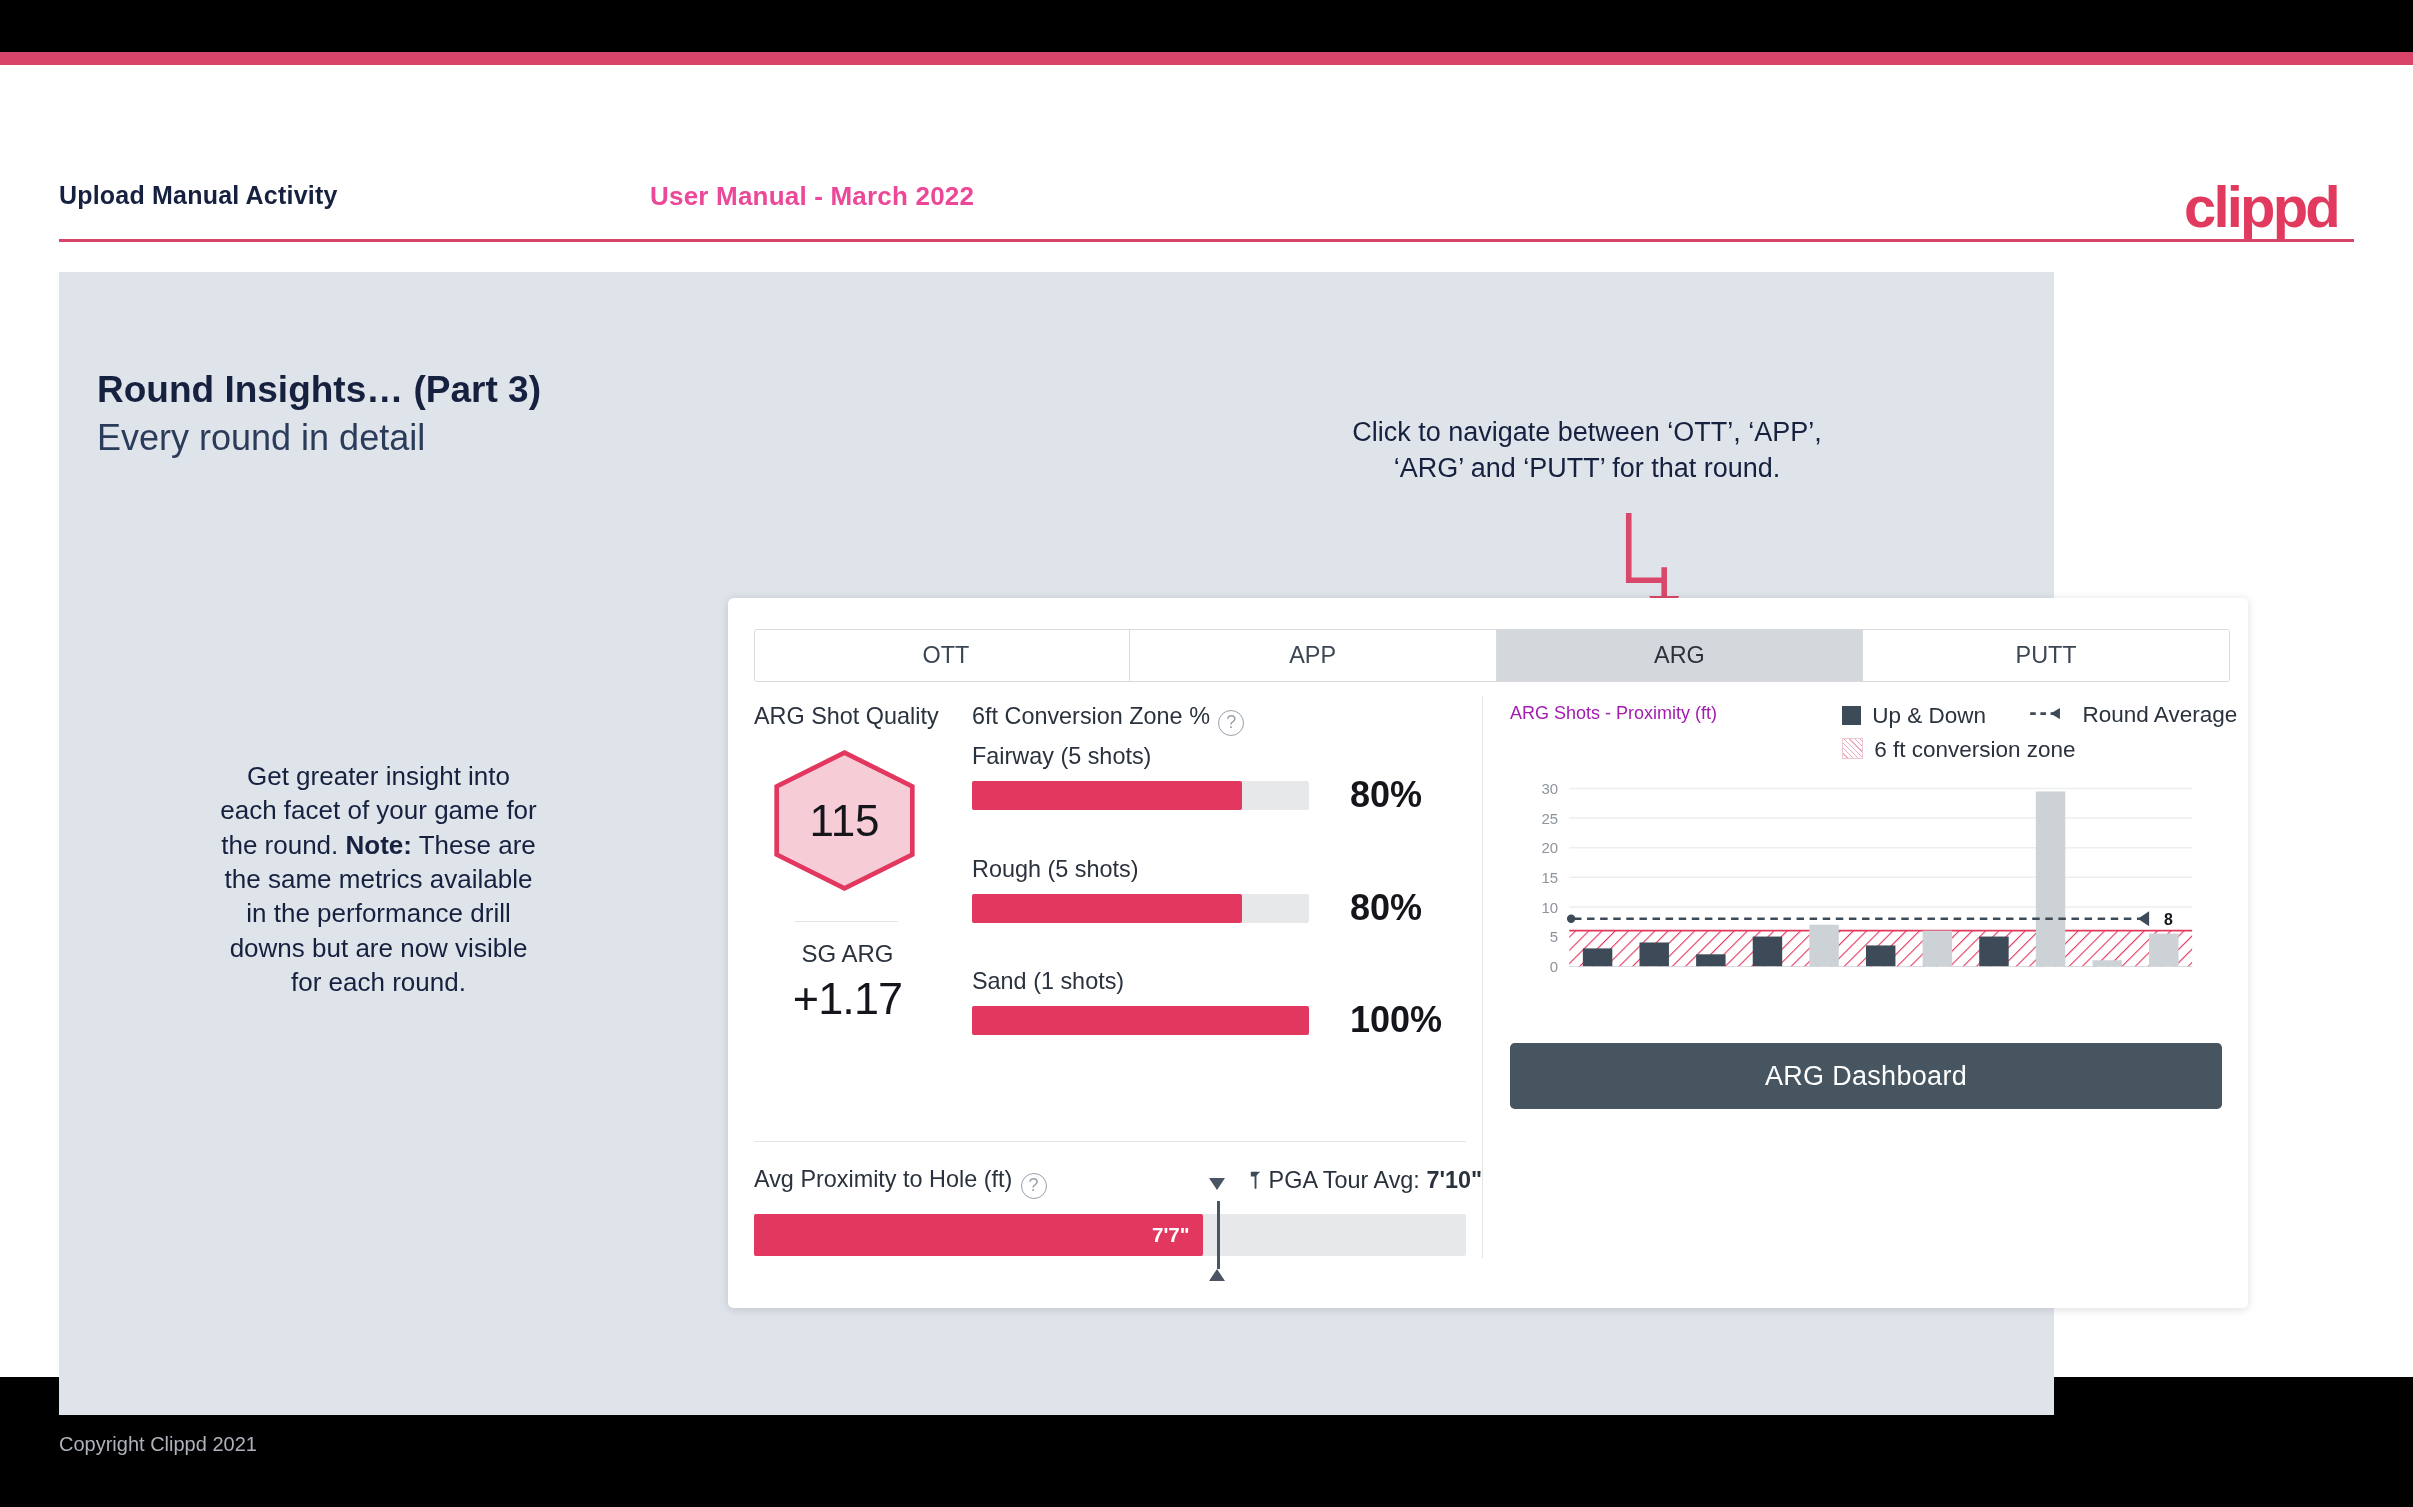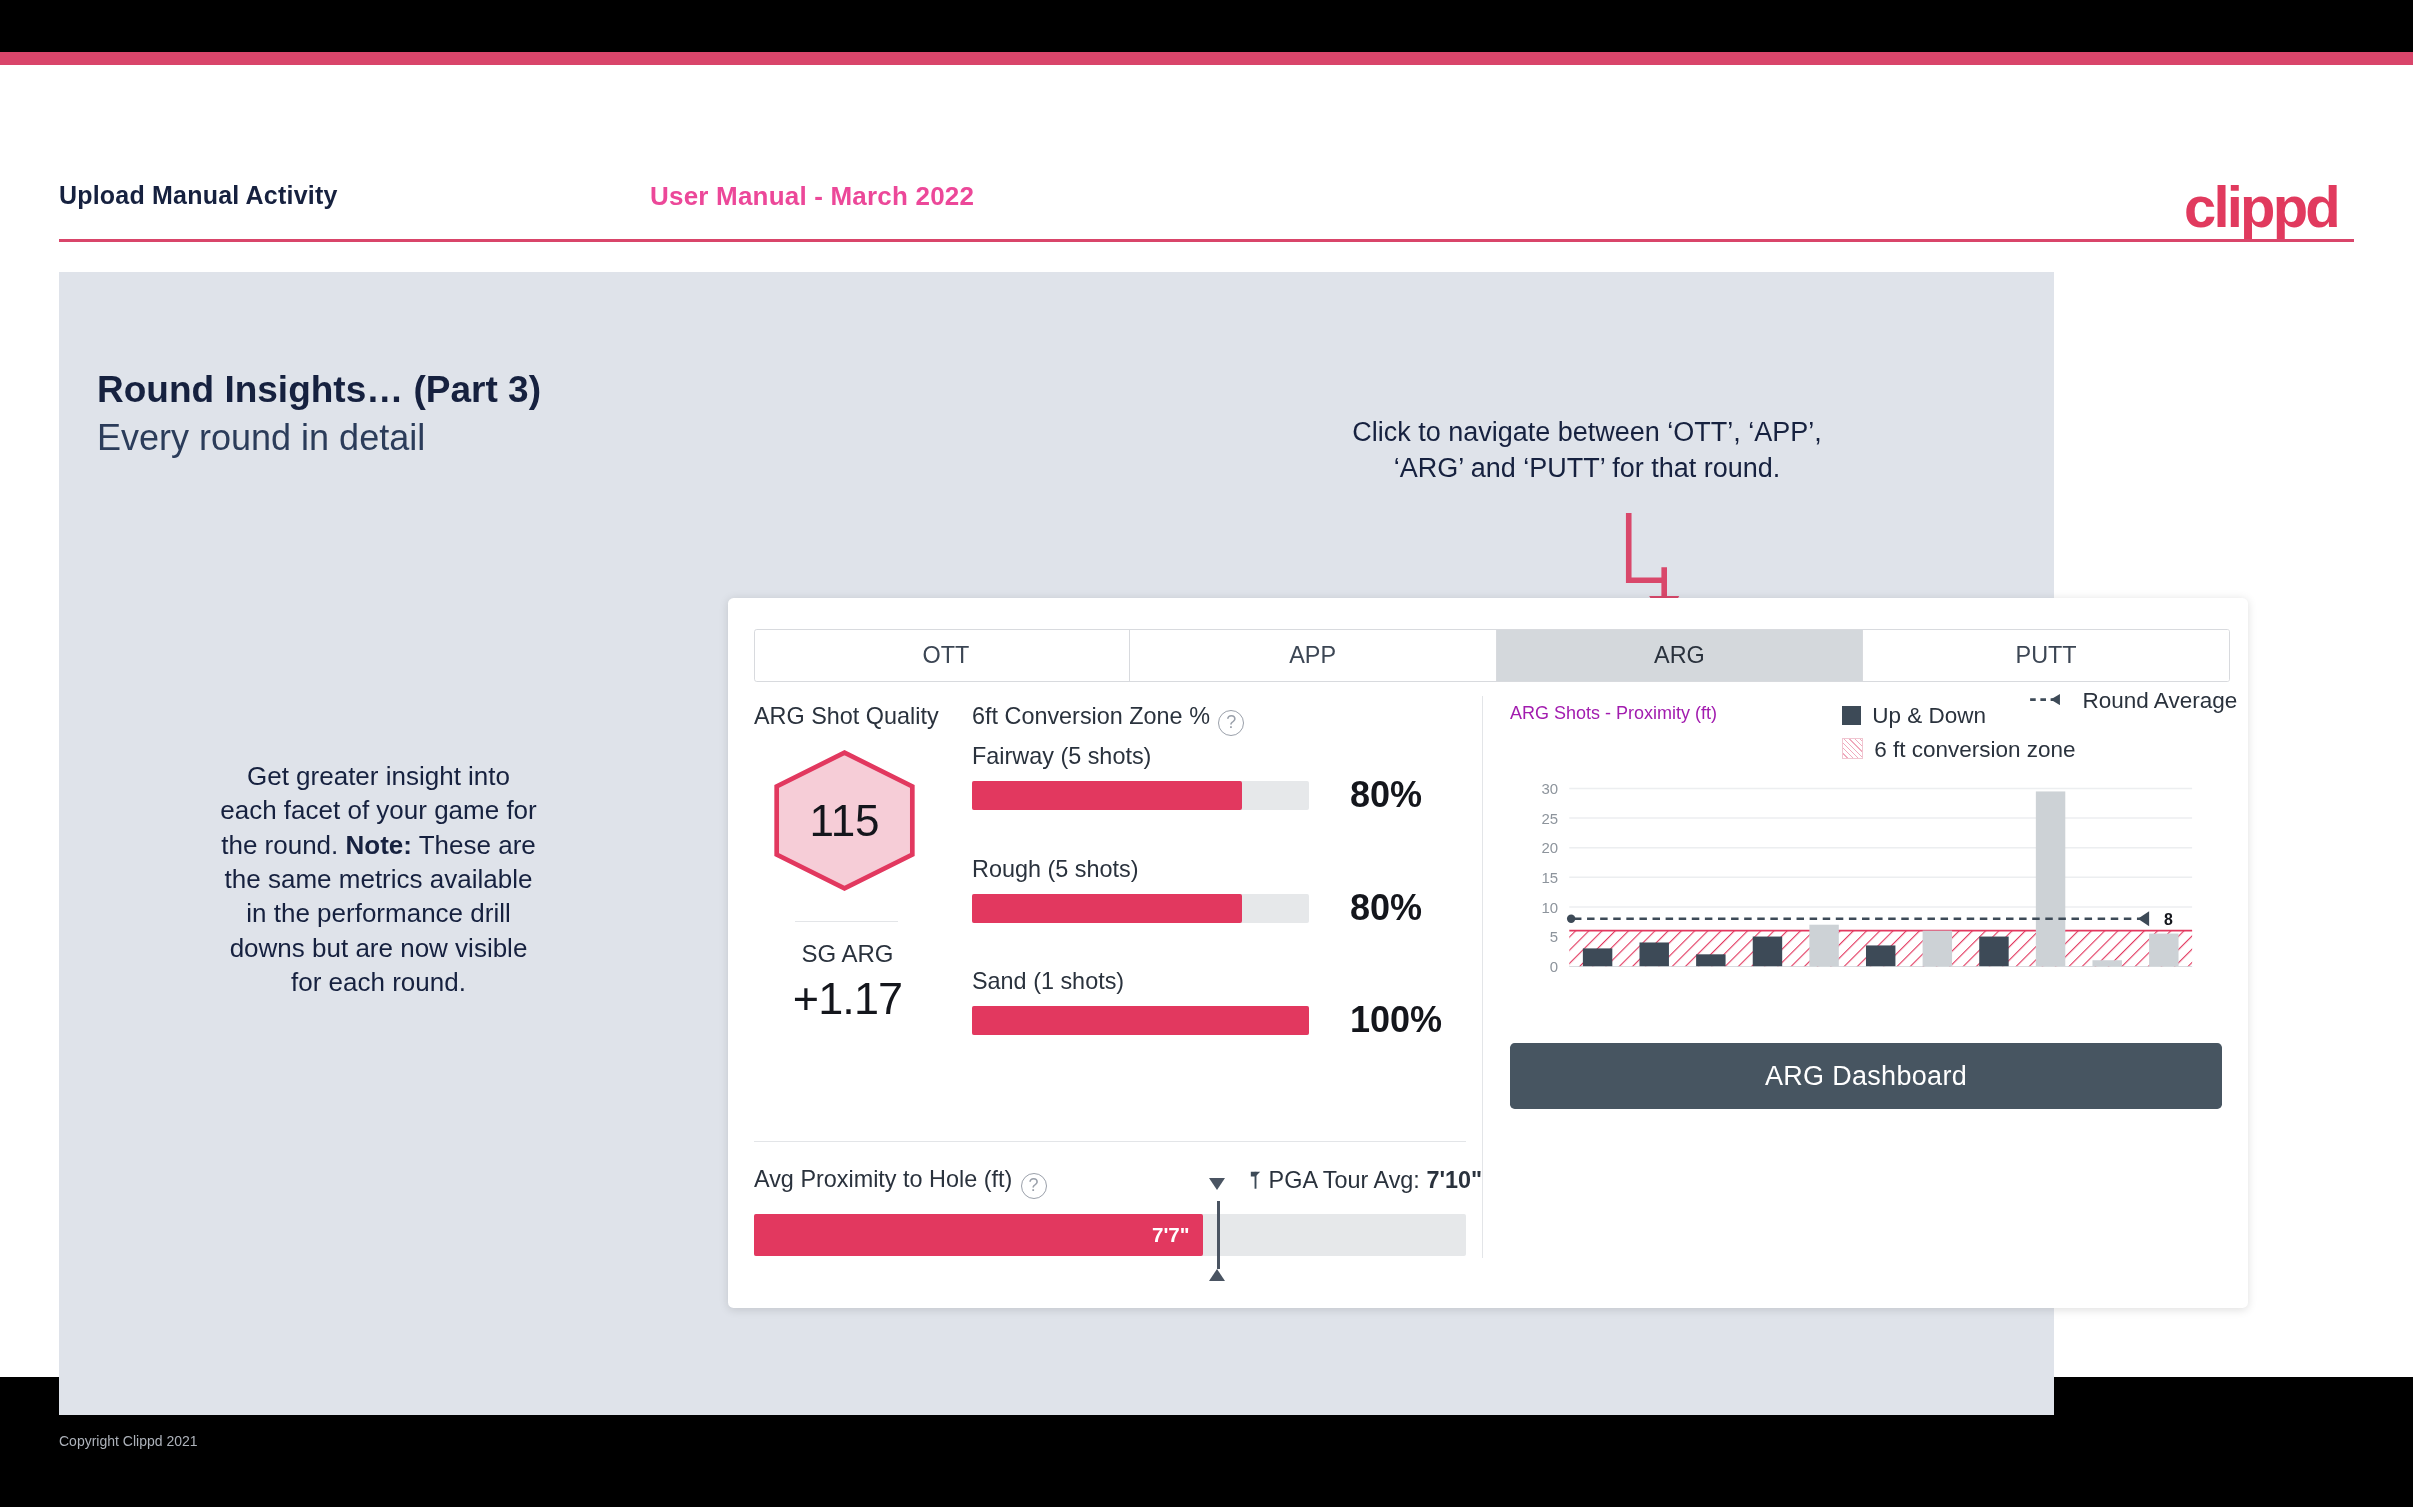--- a/index.html
+++ b/index.html
@@ -142,21 +142,21 @@
     border-top:12px solid #4a5462;
   }
   .tri-u{
     position:absolute;top:68px;left:-7.5px;width:0;height:0;
     border-left:8.4px solid transparent;border-right:8.4px solid transparent;
     border-bottom:12px solid #4a5462;
   }
   
   .ch-title{position:absolute;left:782px;top:105px;font-size:18px;color:#a21caf;}
   .lg1{position:absolute;left:1114px;top:105px;font-size:22.5px;color:#2a323d;}
-  .lg2{position:absolute;left:1302px;top:90px;font-size:22.5px;color:#2a323d;}
+  .lg2{position:absolute;left:1302px;top:104px;font-size:22.5px;color:#2a323d;}
   .lg3{position:absolute;left:1114px;top:139px;font-size:22.5px;color:#2a323d;}
   .sw-dark{
     display:inline-block;width:19px;height:19px;background:#3d4a57;
     vertical-align:-1.9px;margin-right:11.2px;
   }
   .sw-hatch{
     display:inline-block;width:19px;height:19px;vertical-align:-1.9px;margin-right:11.2px;
     border:0.9px solid #f0c6d1;
     background:repeating-linear-gradient(45deg,#fff 0 2.8px,#f0aabd 2.8px 3.7px);
   }
@@ -166,21 +166,21 @@
   .plot{
     position:absolute;left:798px;top:183px;width:672px;height:202px;
   }
   .dashboard-btn{
     position:absolute;left:782px;top:445px;width:712px;height:66px;
     background:#475561;border-radius:4.7px;color:#fff;
     display:flex;align-items:center;justify-content:center;
     font-size:27px;letter-spacing:0.3px;
   }
   .footer{
-    position:absolute;left:59px;top:1381px;font-size:14px;color:#adb2ba;
+    position:absolute;left:59px;top:1381px;font-size:20px;color:#adb2ba;
   }
 </style>
 </head>
 <body>
 
 <div class="slide">
 
   <div class="topbar"></div>
 
   <div class="hdr-left">Upload Manual Activity</div>

